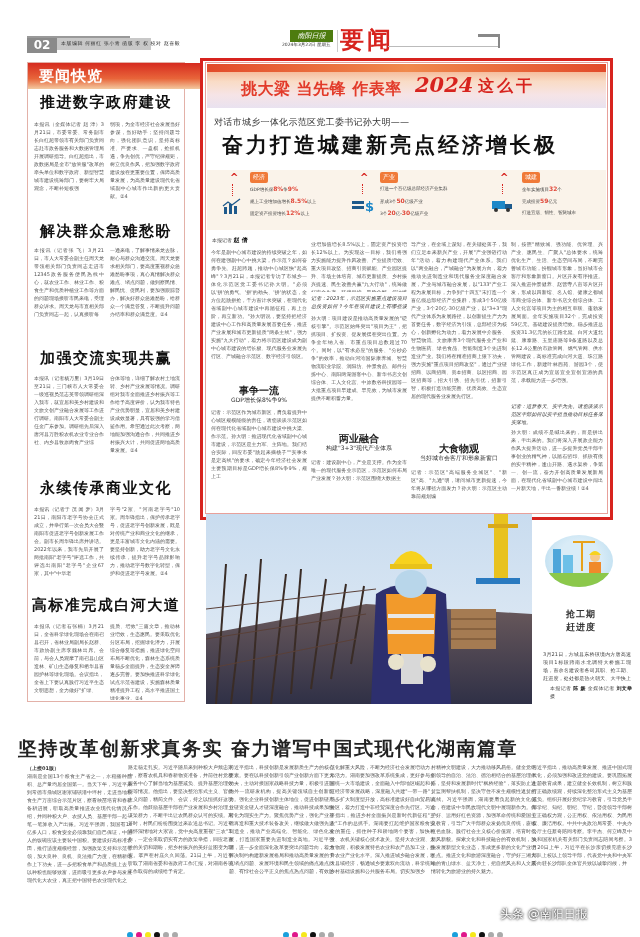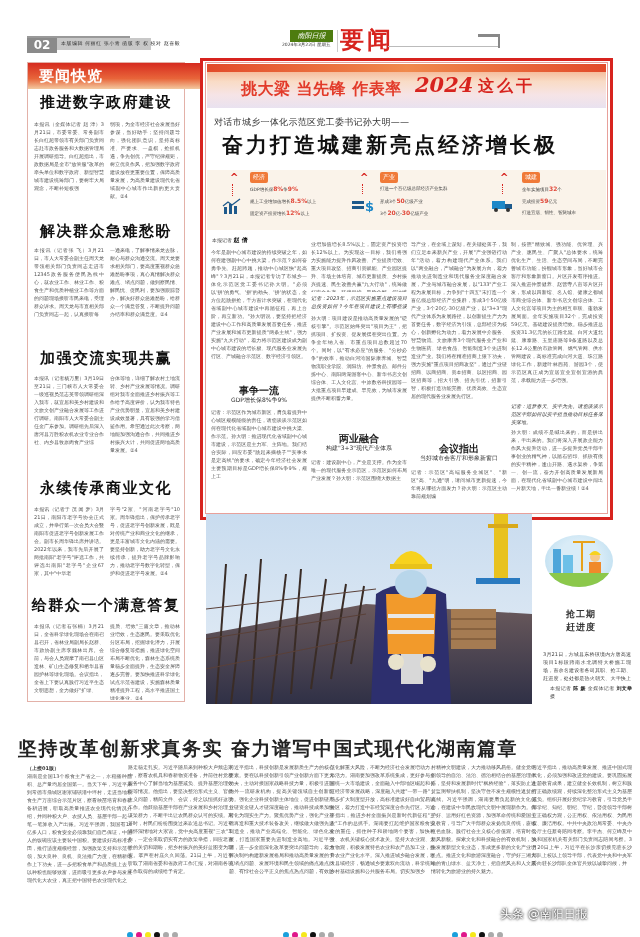--- a/index.html
+++ b/index.html
@@ -82,21 +82,21 @@
 <div class="abs txtblock" style="left:110px;top:246px;width:70px;height:88px;">一通来电，了解事情来龙去脉，耐心与群众沟通交流。周天龙要求相关部门，要高度重视群众急难愁盼事项，真心真情解决群众难点、堵点问题，做到察民情、解民忧、促民利，要加强跟踪督办，解决好群众急难愁盼，给群众一个满意答复，不断提升问题办结率和群众满意度。②4</div>
 
 <div class="abs kh" style="top:349px;">加强交流实现共赢</div>
 <div class="abs txtblock" style="left:34px;top:374px;width:70px;height:88px;">本报讯（记者杨万里）3月19日至21日，三门峡市人大常委会一级巡视员范志英带领调研组深入我市，就宜居和美乡村建设和文旅文创产业融合发展等工作进行调研。南阳市人大常委会副主任金广东参加。调研组先后深入唐河县万胜粮农机农业专业合作社、内乡县牧原肉食产业综</div>
 <div class="abs txtblock" style="left:110px;top:374px;width:70px;height:88px;">合体等地，详细了解农村土地流转、乡村产业发展等情况。调研组对我市全面推进乡村振兴等工作给予高度评价，认为我市特色产业优势明显，宜居和美乡村建设成效显著，具有较强的学习借鉴作用。希望通过此次考察，两地能加强沟通合作，共同推进乡村振兴大计，共同促进两地高质量发展。②4</div>
 
 <div class="abs kh" style="top:479px;">永续传承商业文化</div>
 <div class="abs txtblock" style="left:34px;top:505px;width:70px;height:76px;">本报讯（记者于 茂 闻 梦）3月21日，南阳市老字号协会正式成立，并举行第一次会员大会暨南阳市促进老字号创新发展工作会。副市长周华锋出席并讲话。2022年以来，我市先后开展了两批南阳"老字号"评选工作，共评选出南阳"老字号"企业67家，其中"中华老</div>
 <div class="abs txtblock" style="left:110px;top:505px;width:70px;height:76px;">字号"2家、"河南老字号"10家。周华锋指出，保护传承老字号，促进老字号创新发展，既是对传统产业和商业文化的继承，更是丰富城市文化内涵的需要。要坚持创新，助力老字号文化永续传承，提升老字号品牌影响力，推动老字号数字化转型，保护和促进老字号发展。②4</div>
 
-<div class="abs kh" style="top:596px;">给群众一个满意答复</div>
+<div class="abs kh" style="top:596px;">高标准完成白河大道</div>
 <div class="abs txtblock" style="left:34px;top:622px;width:70px;height:78px;">本报讯（记者石张楠）3月21日，全省科学绿化现场会在南召县召开，省林业局副局长赵群、市政协副主席李魏林出席。会前，与会人员观摩了南召县山区造林、矿山生态修复和栖华县百园护林等绿化现场。会议指出，全省上下要认真践行习近平生态文明思想，全力做好"扩绿、</div>
 <div class="abs txtblock" style="left:110px;top:622px;width:70px;height:78px;">提质、增效"三篇文章，推动林业增效，生态惠民。要采取优化分区布局，挖掘绿化潜力，开展综合修复等措施，推进绿化空间布局不断优化，森林生态系统质量稳步全面提升，生态安全屏障逐步完善。要加快推进科学绿化试点示范省建设，实施森林质量精准提升工程，高水平推进国土绿化事业。②4</div>
 
 <div class="abs redbox"></div>
 <div class="abs redinner"></div>
 <div class="abs banner"></div>
 <div class="abs banner-stripe"></div>
 <div class="abs banner-txt">挑大梁 当先锋 作表率</div>
 <div class="abs banner-year">2024</div>
 <div class="abs banner-year2">这么干</div>
@@ -163,21 +163,21 @@
 <div class="abs txtblock" style="left:211px;top:408px;width:96px;height:102px;">记者：示范区作为城市新区，肩负着提升中心城区规模能级的责任，请您谈谈示范区如何在现代化省域副中心城市建设中挑大梁、作示范。孙大明：推进现代化省域副中心城市建设，示范区是主力军、主阵地。我们结合实际，回应市委"跳起来摘桃子""实事求是定高线"的要求，确定今年经济社会发展主要预期目标是GDP增长保8%争9%，规上工</div>
 
 <div class="abs txtblock" style="left:311px;top:240px;width:96px;height:52px;">业增加值增长8.5%以上，固定资产投资增长12%以上。为实现这一目标，我们将强力实施能力提升作风改善、产业提质增效、重大项目攻坚、招商引资赋能、产业园区提升、市场主体培育、城市更新提质、乡村振兴提速、民生改善共赢"九大行动"，统筹做好安全生产、环境保护、风险化解、信访维稳、综治平安"五大保障"。</div>
 <div class="abs txtblock" style="left:311px;top:294px;width:96px;height:18px;font-style:italic;color:#333;">记者：2023年，示范区实施重点建设项目总投资如何？今年在项目建设上有哪些谋划？</div>
 <div class="abs txtblock" style="left:311px;top:314px;width:96px;height:108px;">孙大明：项目建设是推动高质量发展的"硬核引擎"。示范区始终突出"项目为王"，把抓项目、扩投资、促发展摆在突出位置。力争全年纳入省、市重点项目总数超过70个。同时，以"有求必应"的服务、"分秒必争"的效率，推动白河湾国际康养城、智慧物流职业学院、润阳坊、仲景食品、邮件分拣中心、南阳两湖游客中心、新华书店文创综合体、工人文化宫、中原数谷科技园等一大批重点项目早建成、早见效，为城市发展提供不断积蓄力量。</div>
 <div class="abs sech" style="left:311px;top:432px;width:96px;">两业融合</div>
 <div class="abs secsub" style="left:311px;top:444px;width:96px;">构建"3+3"现代产业体系</div>
 <div class="abs txtblock" style="left:311px;top:458px;width:96px;height:52px;">记者：建设副中心，产业是支撑。作为全市唯一的现代服务业示范区，示范区如何布局产业发展？孙大明：示范区围绕大数据主</div>
 
 <div class="abs txtblock" style="left:411px;top:240px;width:96px;height:200px;">导产业，在全域上谋划，在关键处落子，我们立足本来新兴产业，开展"产业强链行动年"活动，着力构建现代产业体系。我们以"两业融合，产城融合"为发展方向，着力推动先进制造业和现代服务业深度融合发展，产业与城市融合发展，以"133"产业工程为发展目标，力争到"十四五"末打造一个百亿级总部经济产业集群，形成3个50亿级产业，3个20亿-30亿级产业，以"3+3"现代产业体系为发展路径，以创新提生产力为首要任务，数字经济为引领，总部经济为核心，创新孵化为动力，着力发展中介服务、智慧物流、文旅康养3个现代服务业产业和生物医药、绿色食品、智能制造3个先进制造业产业。我们将在精准招商上狠下功夫，强力实施"重点项目招商攻坚"，通过产业链招商、以商招商、资本招商、以区招商、园区招商等，招大引强、招先引优，招新引智，积极打造功能完善、优质高效、生态宜居的现代服务业发展先行区。</div>
-<div class="abs sech" style="left:411px;top:442px;width:96px;">会议指出</div>
+<div class="abs sech" style="left:411px;top:442px;width:96px;">大食物观</div>
 <div class="abs secsub" style="left:411px;top:454px;width:96px;">当好城市会客厅和形象新窗口</div>
 <div class="abs txtblock" style="left:411px;top:468px;width:96px;height:42px;">记者：示范区"高端服务业城区"、"新区"高、"九通"明，请问城市更新提速，今年将从哪些方面发力？孙大明：示范区主动靠前规划编</div>
 
 <div class="abs txtblock" style="left:511px;top:240px;width:92px;height:160px;">制，按照"精致城、强功能、优管理、兴产业、惠民生、广聚人"总体要求，统筹优化生产、生活、生态空间布局，不断完善城市功能，扮靓城市形象，当好城市会客厅和形象新窗口。片区开发有序推进。深入推进仲景健养、赵营寺八亩等片区开发，形成以四新馆、名人馆、健康之都城市商业综合体、新华书店文创综合体、工人文化宫等项目为主的相互串联、蓬勃发展局面。全年实施项目32个，完成投资59亿元。基础建设提质增效。稳步推进总投资31.3亿元的长江路北延、白河大道北延、康泰路、玉皇庙路等9条道路以及总长12.4公里的市政管网、燃气管网、供水管网建设，高标准完成白河大道、珠江路绿化工作，新建叶林西苑、游园3个，使示范区真正成为宜居宜业宜创宜游的典范，承载能力进一步增强。</div>
 <div class="abs txtblock" style="left:511px;top:402px;width:92px;height:24px;font-style:italic;color:#333;">记者：追梦春天、实干为先。请您谈谈示范区干部如何以实干担当推动目标任务落实落地。</div>
 <div class="abs txtblock" style="left:511px;top:428px;width:92px;height:82px;">孙大明：成绩不是喊出来的，而是拼出来，干出来的。我们将深入开展政企能力作风大提升活动，进一步提升党员干部干事创业的精气神，以踏石留印、抓铁有痕的实干精神，逢山开路、遇水架桥，争第一、创一流，奋力开创高质量发展新局面，在现代化省域副中心城市建设中闯出一片新天地，干出一番新业绩！②4</div>
 
 <div class="abs photo">
   <svg width="326" height="190" viewBox="0 0 326 190">
     <defs>

